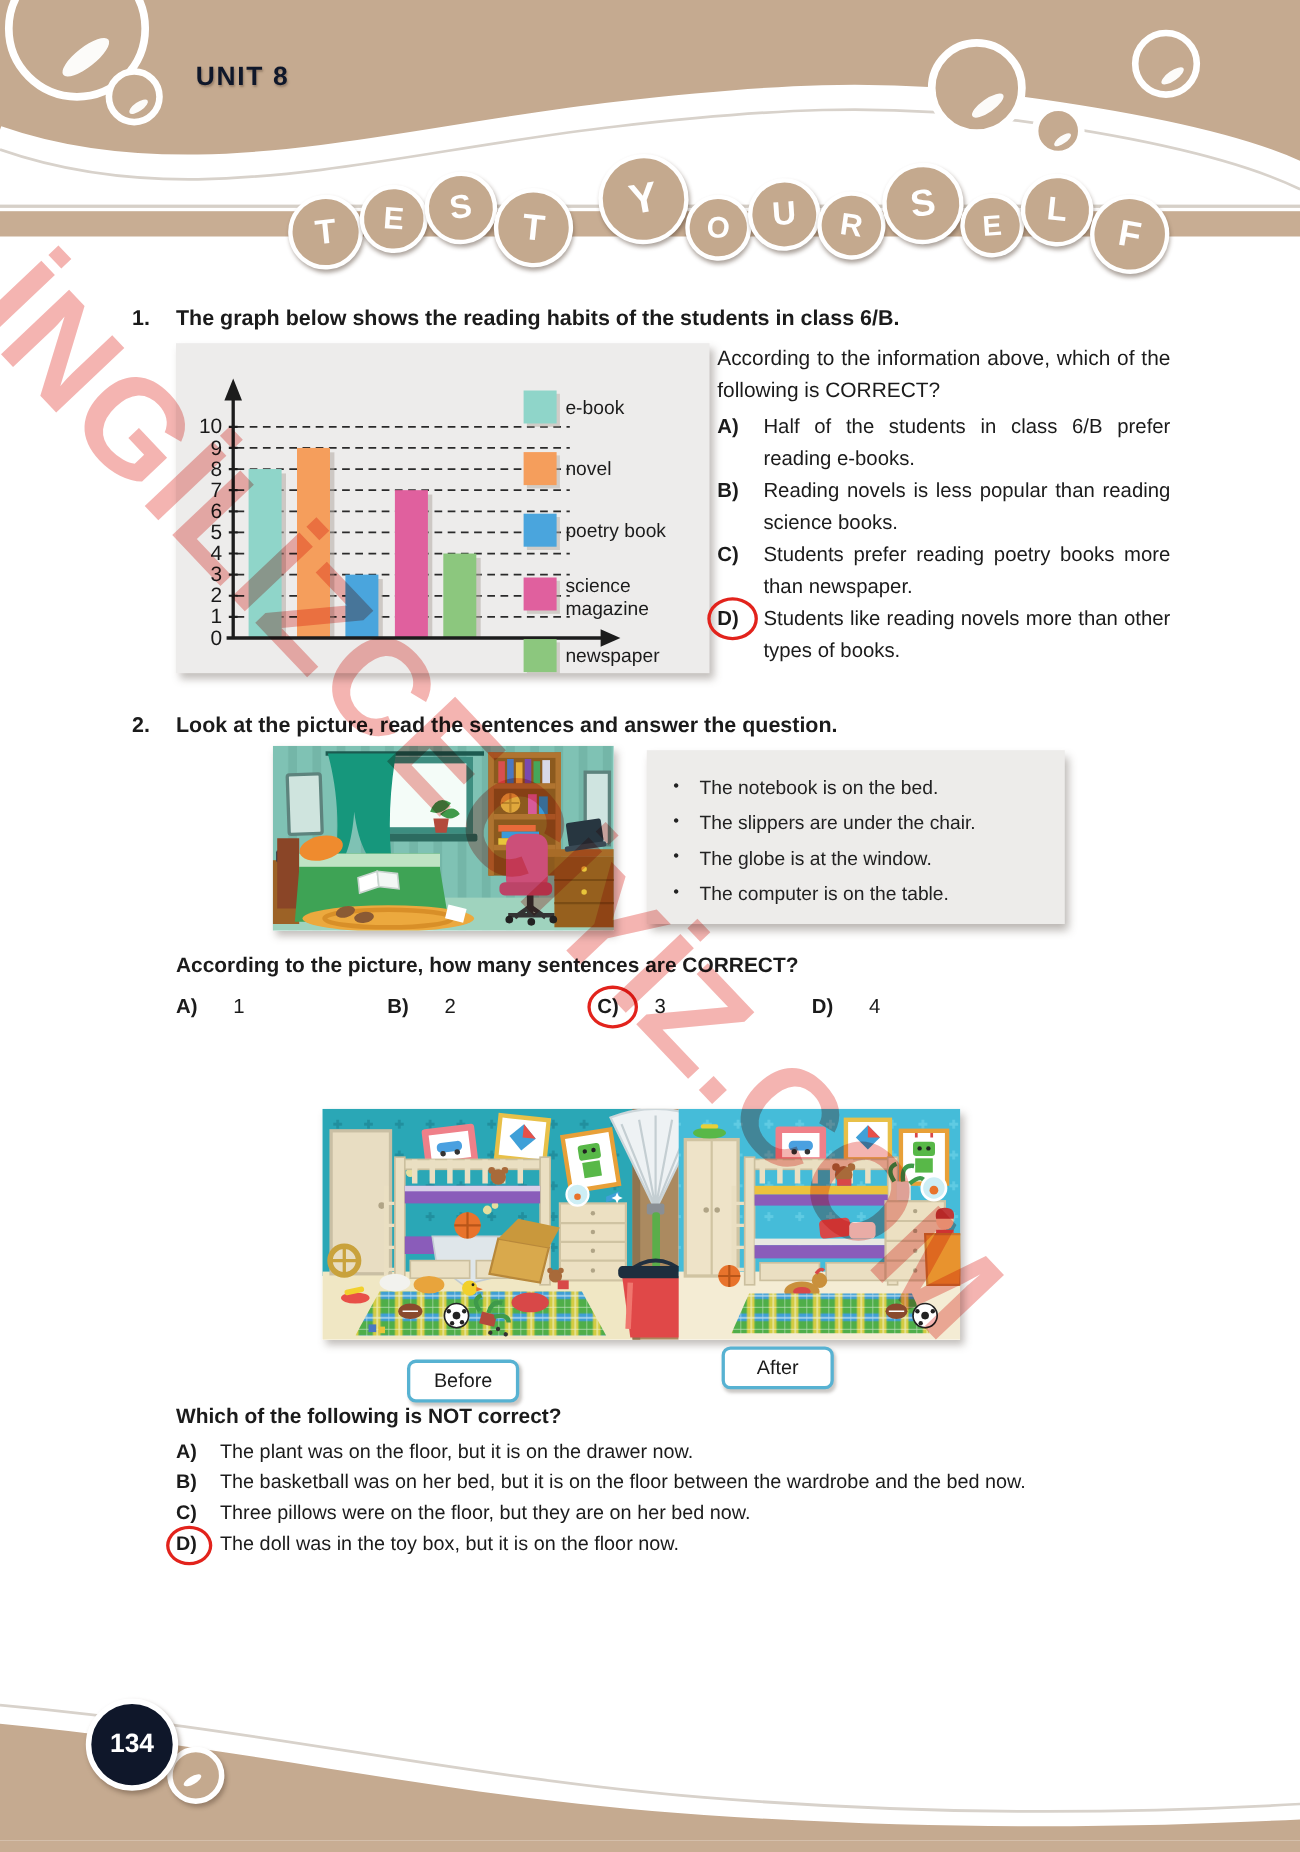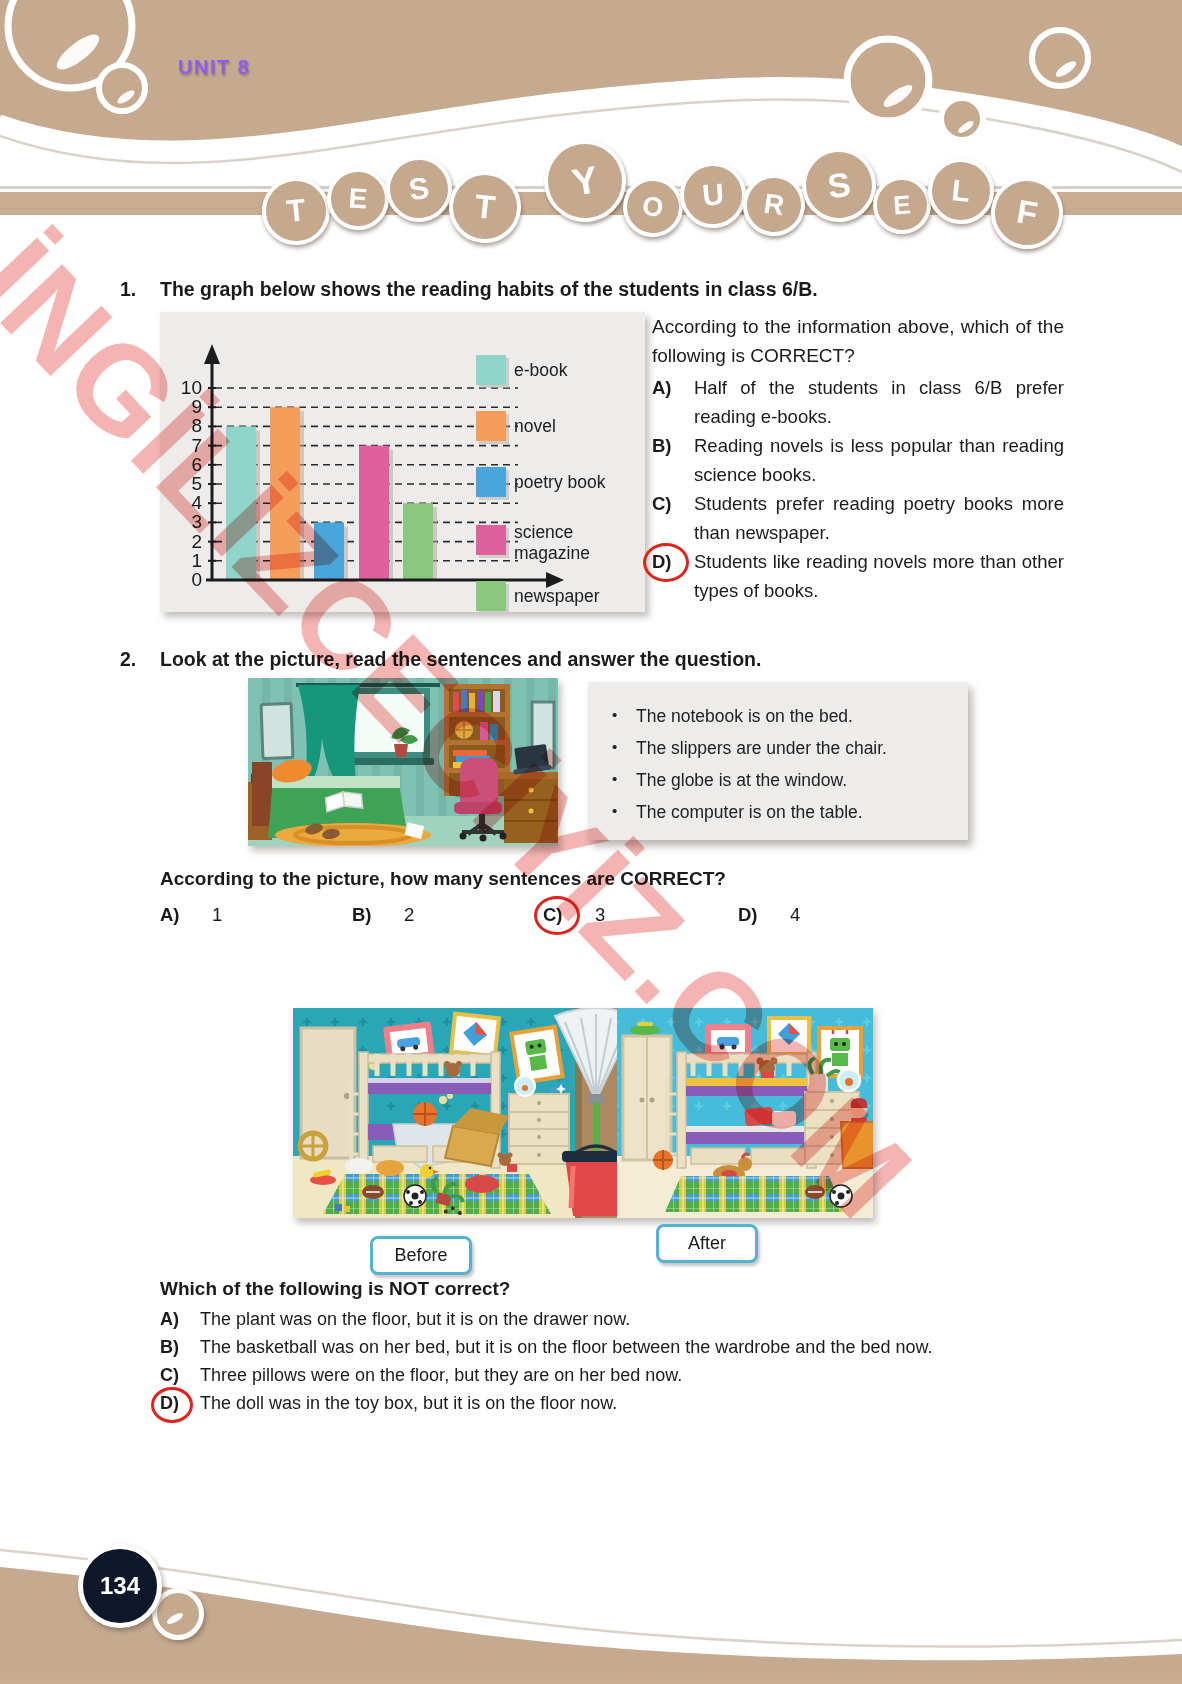--- a/index.html
+++ b/index.html
@@ -2,21 +2,21 @@
 <html><head>
 <meta charset="utf-8">
 <style>
   html,body{margin:0;padding:0;background:#888;}
   .page{position:relative;width:1182px;height:1684px;margin:0 auto;background:#ffffff;
         overflow:hidden;font-family:"Liberation Sans",sans-serif;color:#1b1b1b;}
   .abs{position:absolute;}
   svg{display:block;}
 
   
-  .unit-label{left:178px;top:56px;color:#8b5cf6;font-weight:bold;font-size:20px;letter-spacing:1.5px;
+  .unit-label{left:178px;top:56px;color:#0f172a;font-weight:bold;font-size:24px;letter-spacing:1.5px;
               text-shadow:1px 2px 2px rgba(90,70,55,.45);}
   .band-line{left:0;top:186px;width:1182px;height:3px;background:#d6d0c8;}
   .band{left:0;top:192px;width:1182px;height:23px;background:#c8ad93;}
   .title-row{left:262px;top:156px;display:flex;align-items:center;}
   .bubble-letter{display:flex;align-items:center;justify-content:center;border-radius:50%;
     background:#c4a98e;border:4px solid #fff;box-shadow:1px 3px 4px rgba(70,50,35,.45);
     color:#fff;font-weight:bold;margin-right:-3px;}
   .title-space{width:26px;}
 
   

